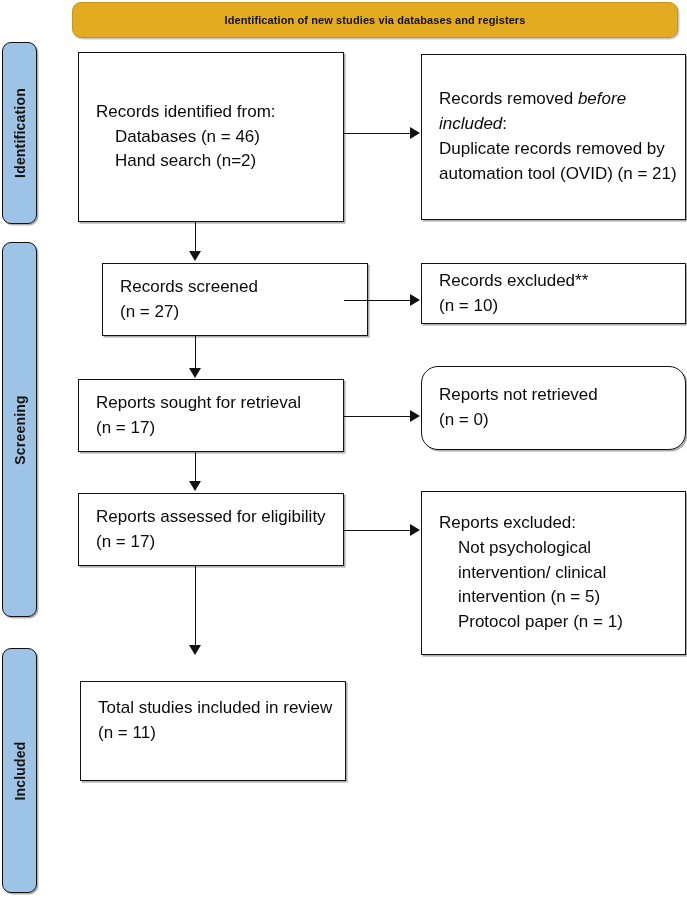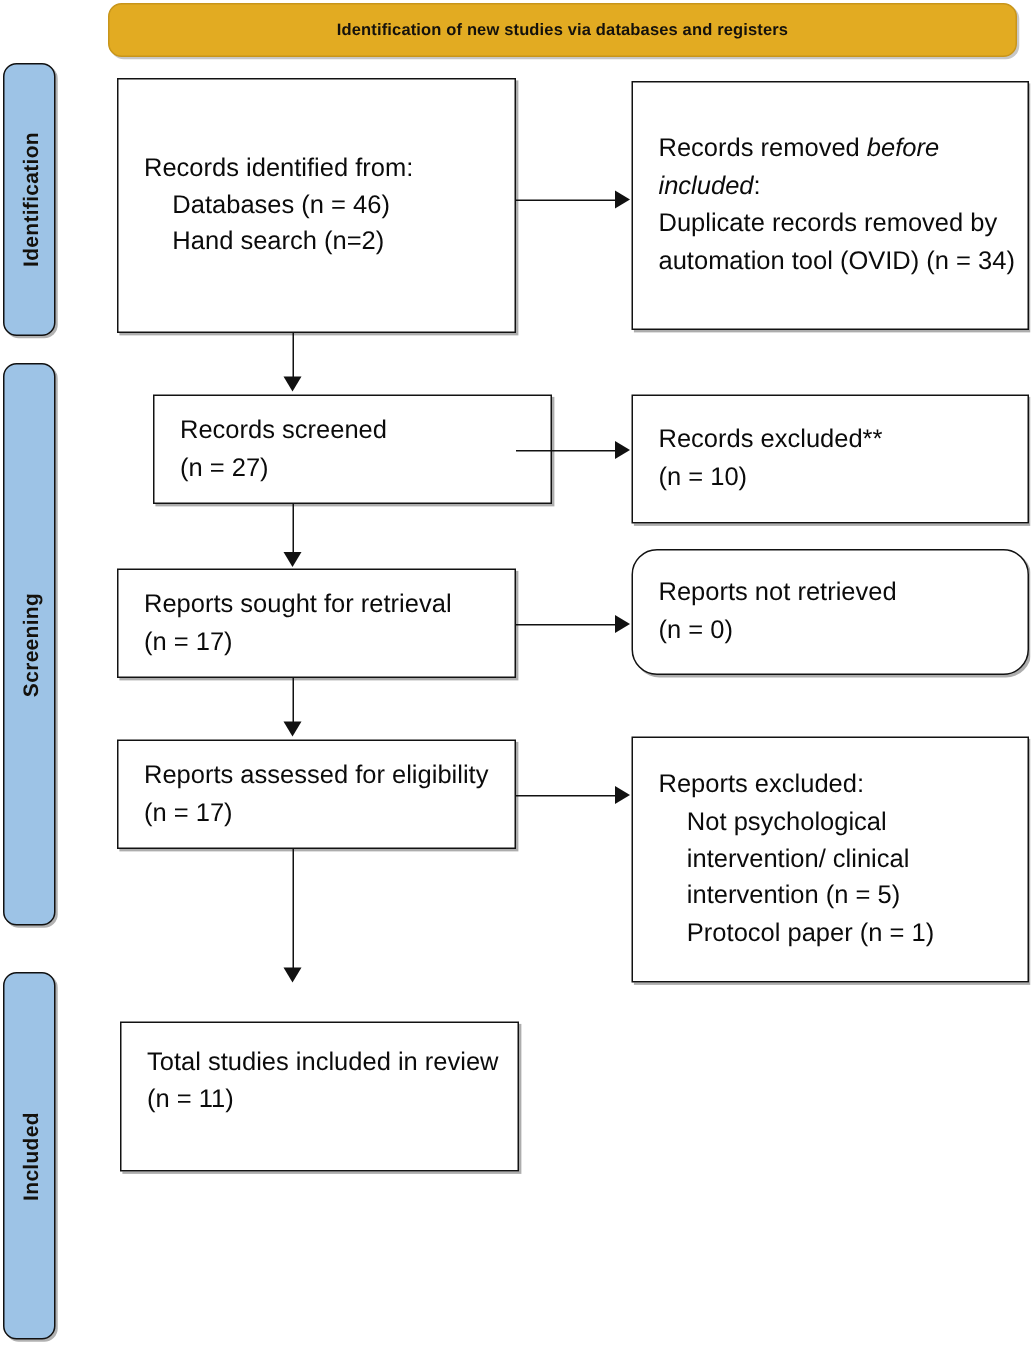--- a/index.html
+++ b/index.html
@@ -90,21 +90,21 @@
   .box-text .ital { font-style: italic; }
 
   
   .box-left  { left: 78px;  width: 266px; }
   
   .box-right { left: 421px; width: 265px; }
 
   .b-identified   { top: 52px;  height: 170px; }
   .b-removed      { top: 54px;  height: 166px; }
   .b-screened     { top: 263px; height: 73px; margin-left: 24px;  }
-  .b-excluded1    { top: 263px; height: 86px;  }
+  .b-excluded1    { top: 263px; height: 61px;  }
   .b-sought       { top: 379px; height: 73px;  }
   .b-notretrieved { top: 366px; height: 84px; border-radius: 17px;  }
   .b-assessed     { top: 493px; height: 73px;  }
   .b-excluded2    { top: 491px; height: 164px; align-items: center; }
   .b-included     { left: 80px; width: 266px; top: 681px; height: 100px; align-items: flex-start; padding-top: 14px; }
 
   
   .vline {
     position: absolute;
     width: 0;
@@ -171,21 +171,21 @@
 
   <div class="box box-left b-identified">
     <div class="box-text"><span>Records identified from:</span>
 <span>    Databases (n = 46)</span>
 <span>    Hand search (n=2)</span></div>
   </div>
 
   <div class="box box-right b-removed">
     <div class="box-text"><span>Records removed </span><span class="ital">before included</span><span>:</span>
 <span>Duplicate records removed by</span>
-<span>automation tool (OVID) (n = 34)</span></div>
+<span>automation tool (OVID) (n = 21)</span></div>
   </div>
 
   <div class="box box-left b-screened">
     <div class="box-text"><span>Records screened</span>
 <span>(n = 27)</span></div>
   </div>
   <div class="box box-right b-excluded1">
     <div class="box-text"><span>Records excluded**</span>
 <span>(n = 10)</span></div>
   </div>

